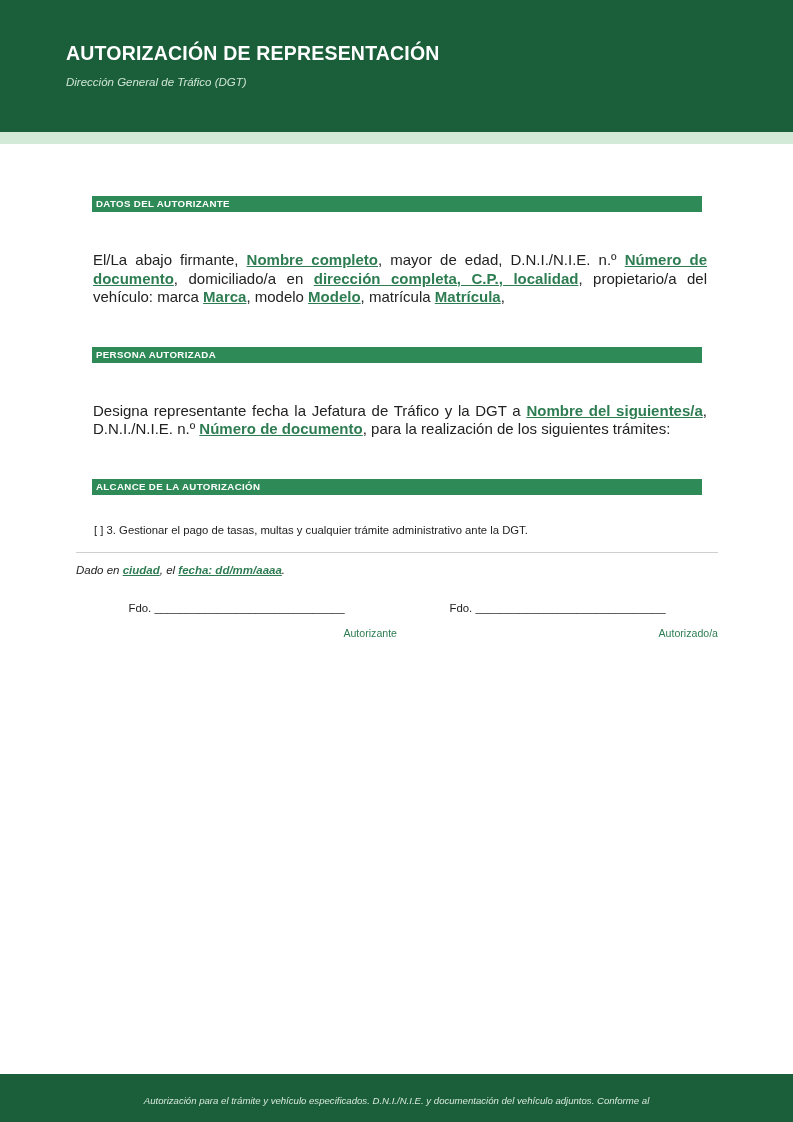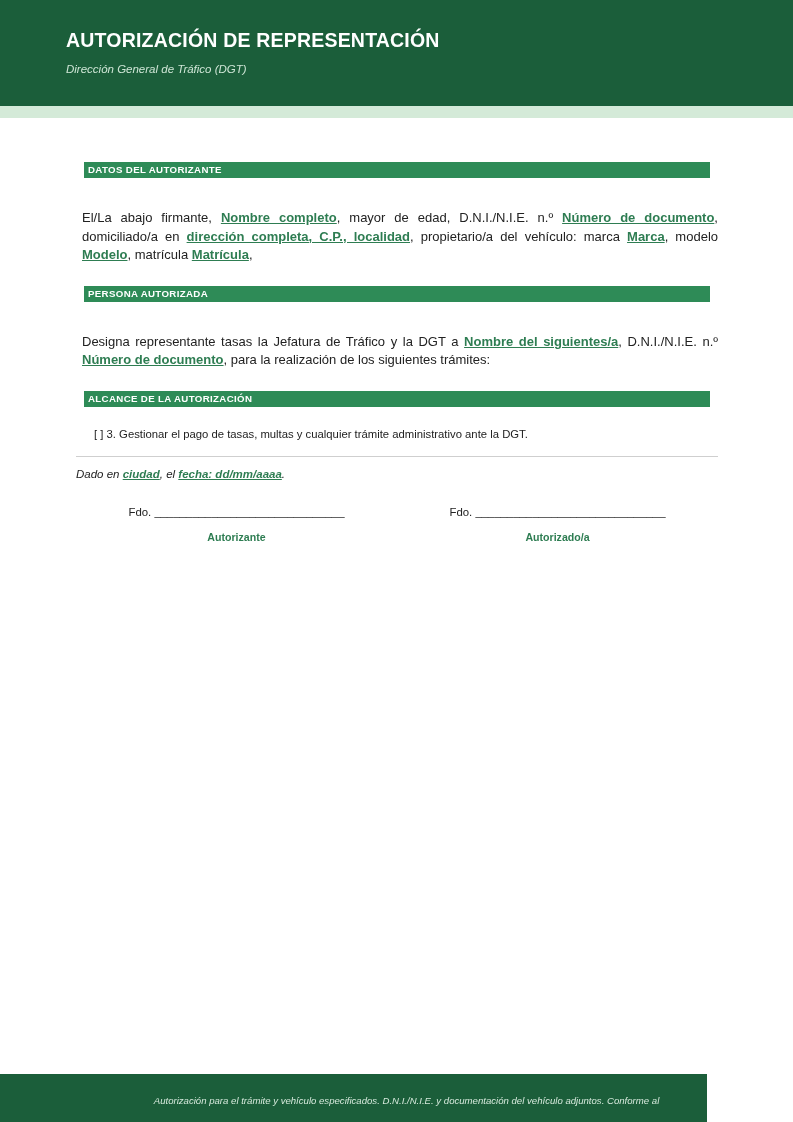--- a/index.html
+++ b/index.html
@@ -13,21 +13,21 @@
     background: #ffffff;
     font-family: "Liberation Sans", sans-serif;
     color: #222222;
     position: relative;
     overflow: hidden;
   }
 
   
   .doc-header {
     background: #1b5e3a;
-    height: 106px;
+    height: 132px;
     box-sizing: border-box;
     padding: 0 0 0 66px;
     display: flex;
     flex-direction: column;
     justify-content: center;
   }
   .doc-title {
     color: #ffffff;
     font-size: 19.5px;
     font-weight: bold;
@@ -61,34 +61,34 @@
   .section-band {
     background: #2e8b57;
     color: #ffffff;
     font-size: 9.7px;
     font-weight: bold;
     letter-spacing: 0.35px;
     line-height: 16px;
     height: 16px;
     padding: 0 0 0 4px;
     box-sizing: border-box;
-    margin: 8px;
+    margin: 16px;
     overflow: hidden;
     white-space: nowrap;
   }
   .band-spacer-first { height: 36px; }
   .band-spacer { height: 13px; }
 
   
   .para {
-    font-size: 13px;
+    font-size: 15px;
     line-height: 18.5px;
     text-align: justify;
     color: #222222;
-    margin: 0;
+    margin: 11px;
     padding: 23px 0 0 6px;
     box-sizing: border-box;
   }
   .ph {
     color: #2e7d52;
     font-weight: bold;
     text-decoration: underline;
   }
 
   
@@ -142,38 +142,37 @@
     font-size: 11.4px;
     line-height: 16px;
     color: #222222;
     white-space: nowrap;
     margin: 0 0 0 0;
     display: block;
     text-align: center;
   }
   .sign-role {
     font-size: 10.6px;
-    font-weight: bold;
+    font-weight: normal;
     color: #2e7d52;
     line-height: 16px;
     margin: 9px 0 0 0;
     display: block;
-    text-align: center;
+    text-align: right;
   }
 
   
   .doc-footer {
     position: absolute;
     left: 0;
     bottom: 0;
-    width: 697px;
+    width: 793px;
     height: 48px;
     background: #1b5e3a;
     overflow: hidden;
-    padding-left: 10px;
   }
   .footer-note {
     color: #d6e9dc;
     font-size: 9.6px;
     font-style: italic;
     line-height: 14px;
     text-align: center;
     padding: 20px 70px 0 70px;
     margin: 0;
     box-sizing: border-box;
@@ -193,21 +192,21 @@
   <div class="content-block">
 
     <div class="band-spacer-first"></div>
 
     <div class="section-band">DATOS DEL AUTORIZANTE</div>
     <p class="para"><span>El/La abajo firmante, </span><span class="ph">Nombre completo</span><span>, mayor de edad, D.N.I./N.I.E. n.º </span><span class="ph">Número de documento</span><span>, domiciliado/a en </span><span class="ph">dirección completa, C.P., localidad</span><span>, propietario/a del vehículo: marca </span><span class="ph">Marca</span><span>, modelo </span><span class="ph">Modelo</span><span>, matrícula </span><span class="ph">Matrícula</span><span>,</span></p>
 
     <div class="band-spacer"></div>
 
     <div class="section-band">PERSONA AUTORIZADA</div>
-    <p class="para"><span>Designa representante tasas la Jefatura de Tráfico y la DGT a </span><span class="ph">Nombre del siguientes/a</span><span>, D.N.I./N.I.E. n.º </span><span class="ph">Número de documento</span><span>, para la realización de los siguientes trámites:</span></p>
+    <p class="para"><span>Designa representante fecha la Jefatura de Tráfico y la DGT a </span><span class="ph">Nombre del siguientes/a</span><span>, D.N.I./N.I.E. n.º </span><span class="ph">Número de documento</span><span>, para la realización de los siguientes trámites:</span></p>
 
     <div class="band-spacer"></div>
 
     <div class="section-band">ALCANCE DE LA AUTORIZACIÓN</div>
     <div class="scope-list">
       <div class="scope-item">[ ] 3. Gestionar el pago de tasas, multas y cualquier trámite administrativo ante la DGT.</div>
     </div>
 
     <hr class="divider">
 

